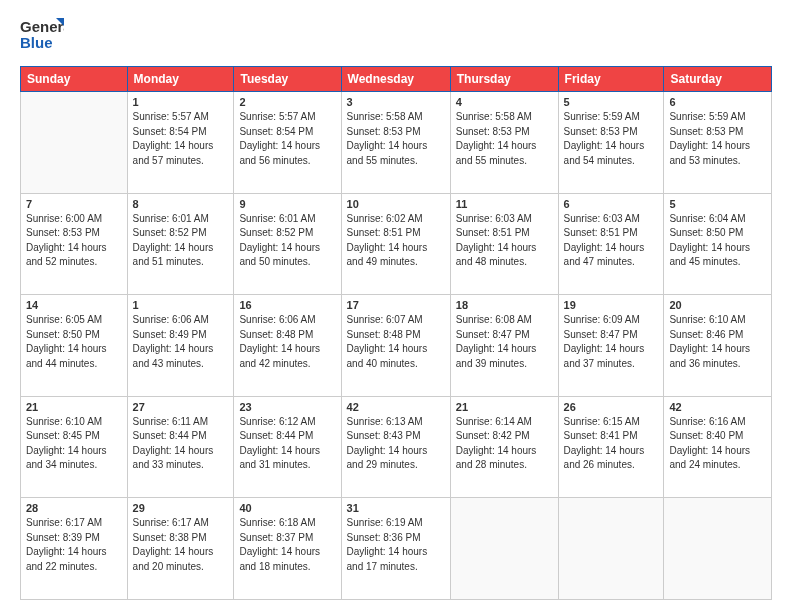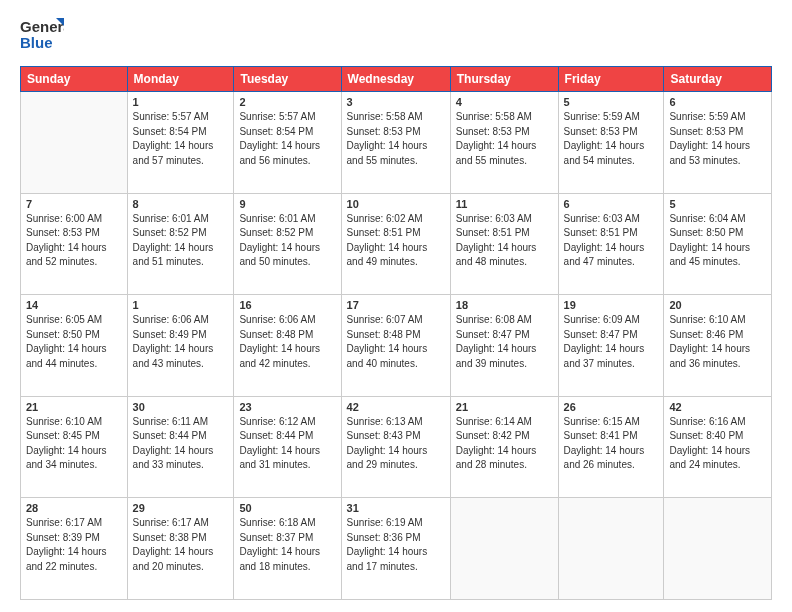--- a/index.html
+++ b/index.html
@@ -199,21 +199,21 @@
             <span class="day-number">20</span>
             <div class="day-info">Sunrise: 6:10 AM<br>Sunset: 8:46 PM<br>Daylight: 14 hours and 36 minutes.</div>
           </td>
         </tr>
         <tr>
           <td>
             <span class="day-number">21</span>
             <div class="day-info">Sunrise: 6:10 AM<br>Sunset: 8:45 PM<br>Daylight: 14 hours and 34 minutes.</div>
           </td>
           <td>
-            <span class="day-number">30</span>
+            <span class="day-number">27</span>
             <div class="day-info">Sunrise: 6:11 AM<br>Sunset: 8:44 PM<br>Daylight: 14 hours and 33 minutes.</div>
           </td>
           <td>
             <span class="day-number">23</span>
             <div class="day-info">Sunrise: 6:12 AM<br>Sunset: 8:44 PM<br>Daylight: 14 hours and 31 minutes.</div>
           </td>
           <td>
             <span class="day-number">42</span>
             <div class="day-info">Sunrise: 6:13 AM<br>Sunset: 8:43 PM<br>Daylight: 14 hours and 29 minutes.</div>
           </td>
@@ -233,21 +233,21 @@
         <tr>
           <td>
             <span class="day-number">28</span>
             <div class="day-info">Sunrise: 6:17 AM<br>Sunset: 8:39 PM<br>Daylight: 14 hours and 22 minutes.</div>
           </td>
           <td>
             <span class="day-number">29</span>
             <div class="day-info">Sunrise: 6:17 AM<br>Sunset: 8:38 PM<br>Daylight: 14 hours and 20 minutes.</div>
           </td>
           <td>
-            <span class="day-number">50</span>
+            <span class="day-number">40</span>
             <div class="day-info">Sunrise: 6:18 AM<br>Sunset: 8:37 PM<br>Daylight: 14 hours and 18 minutes.</div>
           </td>
           <td>
             <span class="day-number">31</span>
             <div class="day-info">Sunrise: 6:19 AM<br>Sunset: 8:36 PM<br>Daylight: 14 hours and 17 minutes.</div>
           </td>
           <td class="empty"></td>
           <td class="empty"></td>
           <td class="empty"></td>
         </tr>

